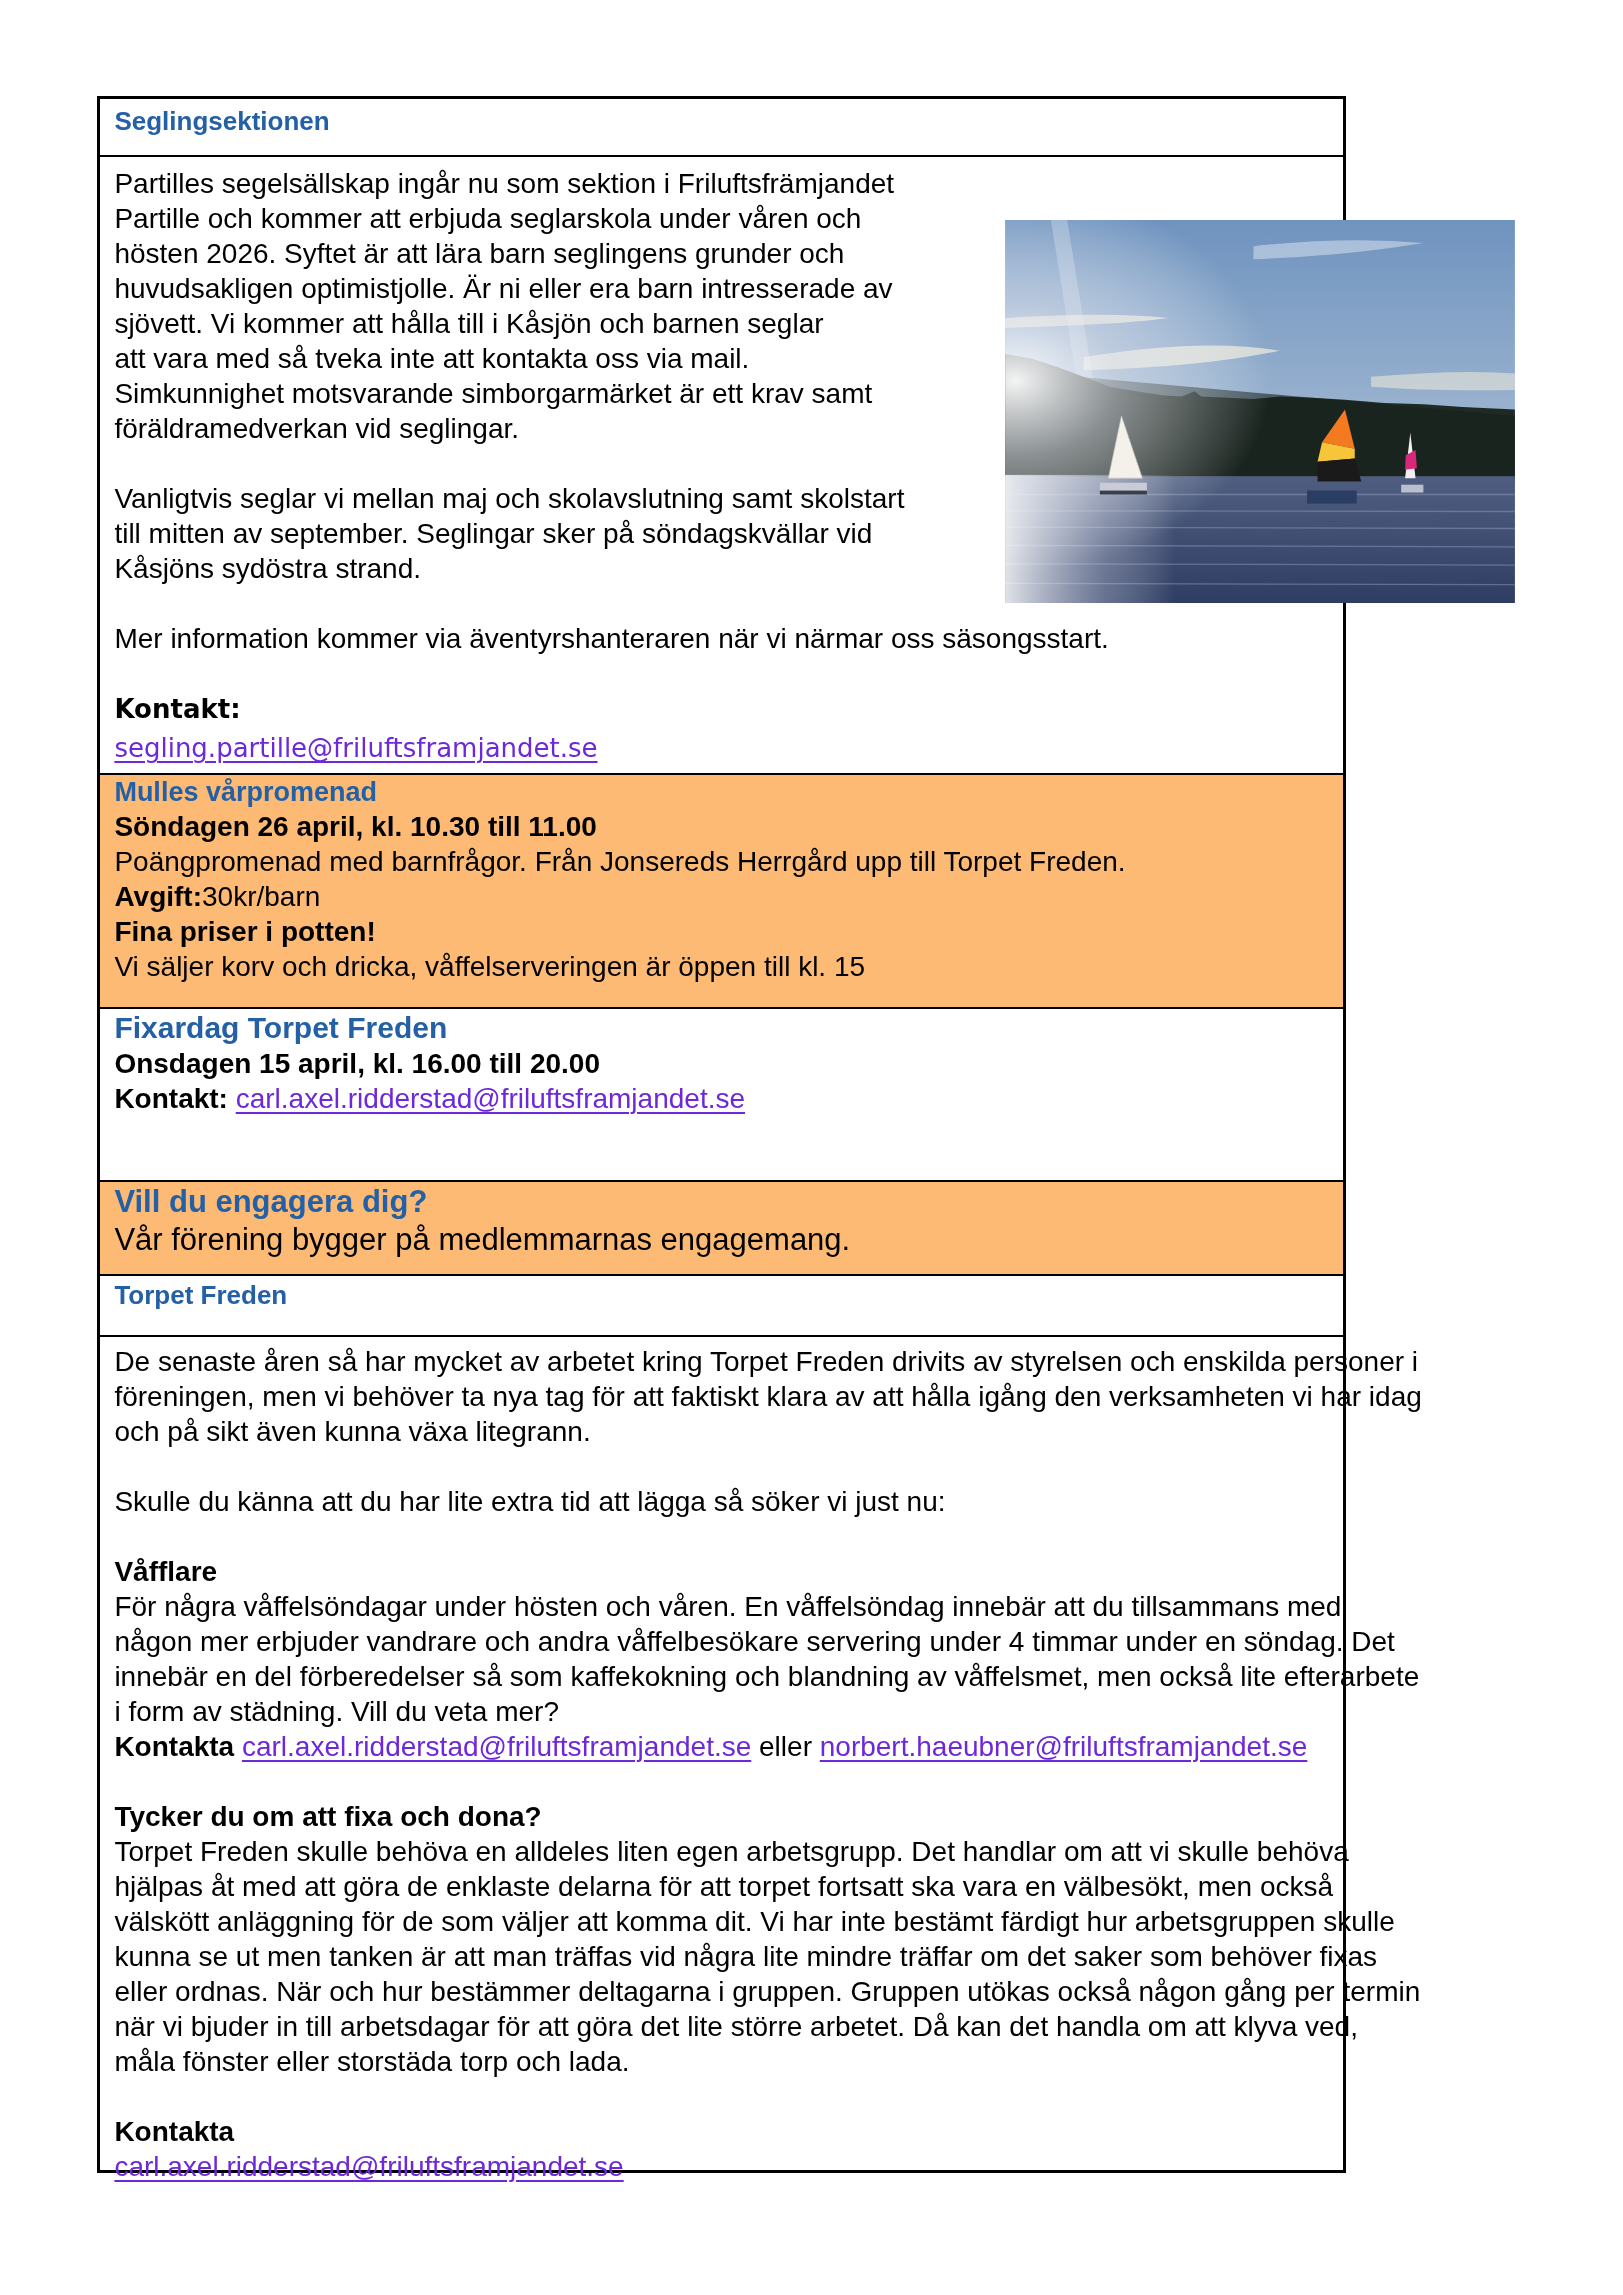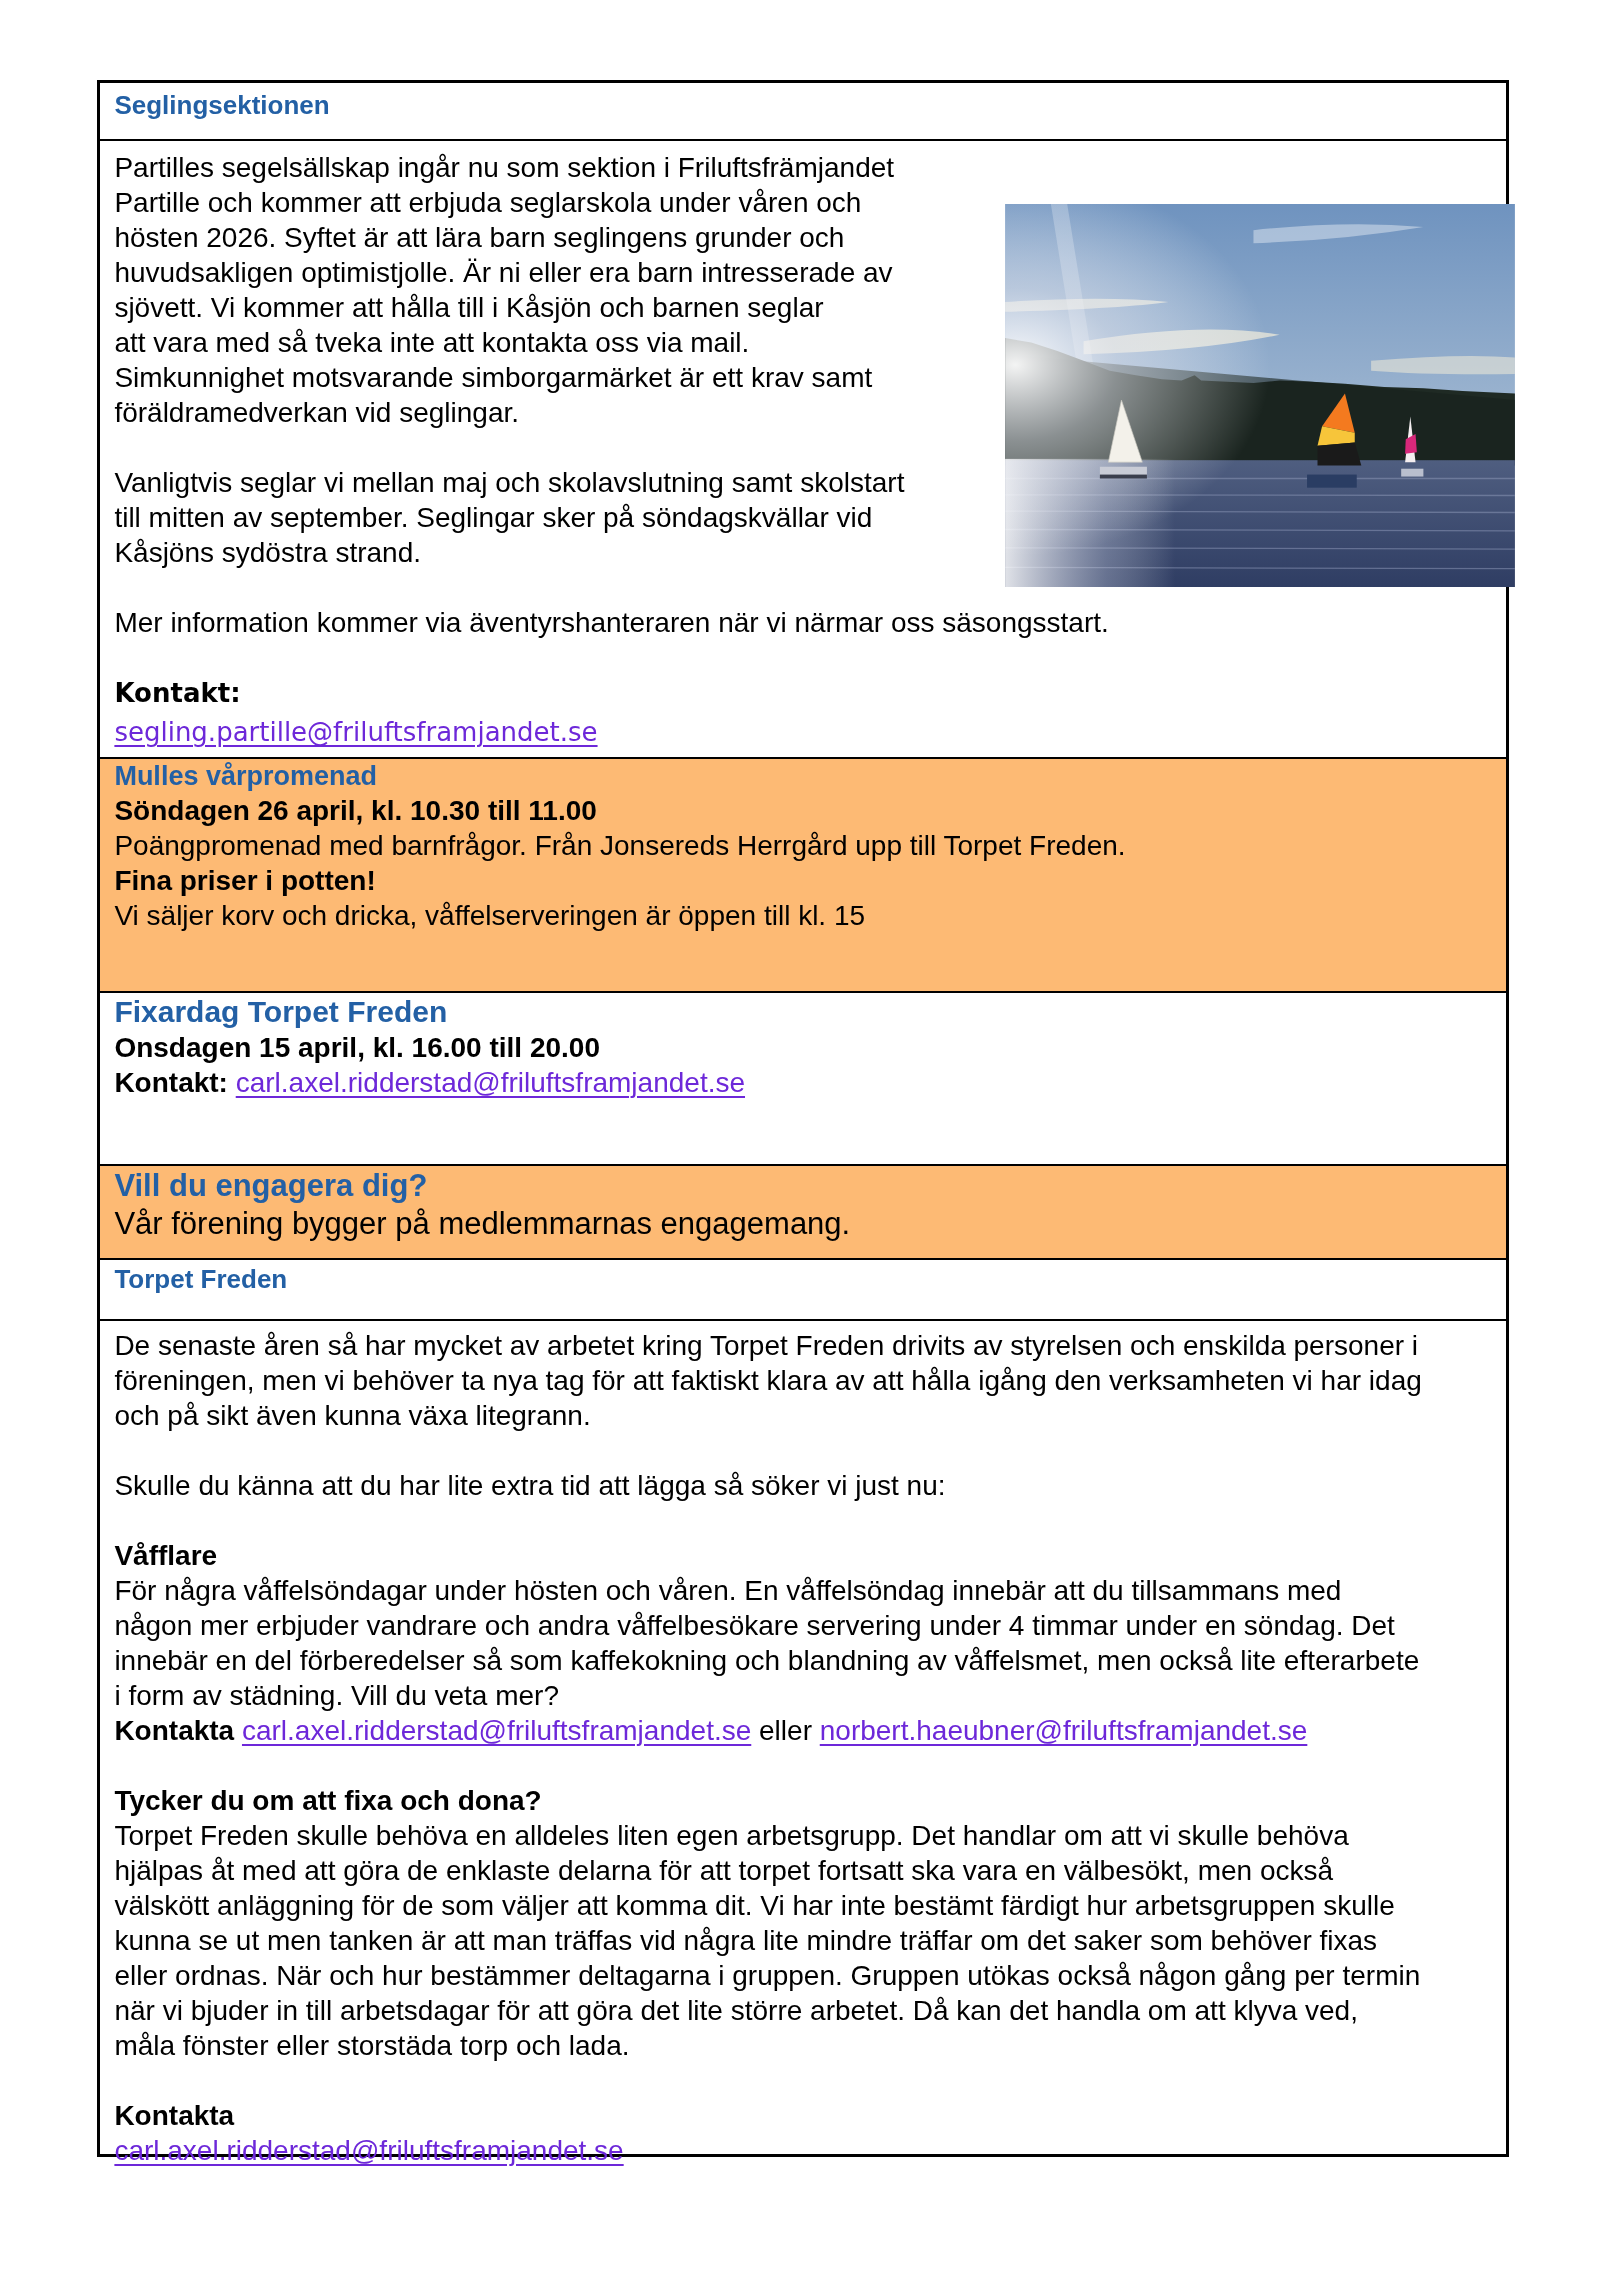--- a/index.html
+++ b/index.html
@@ -1,18 +1,18 @@
 <!DOCTYPE html>
 <html style="font-size:10.5px"><head>
 <meta charset="utf-8">
 <style>
   html, body { margin: 0; padding: 0; background: #ffffff; }
   body { width: 1623px; height: 2295px; position: relative; overflow: hidden;
          font-family: "Liberation Sans", sans-serif; color: #000; }
-  .box { position: absolute; left: 97px; top: 80px; width: 1412px; height: 2077px;
+  .box { position: absolute; left: 97px; top: 96px; width: 1249px; height: 2077px;
          border: 3.3px solid #000; border-top-width: 3.9px; box-sizing: border-box; }
   .row { position: absolute; left: 0; right: 0; box-sizing: border-box; }
   .divider { border-top: 2px solid #000; }
   .pad { padding-left: 14.4px; padding-right: 13px; }
   .h-blue { color: #2360A5; font-weight: bold; margin: 0; }
   .txt { font-size: 28px; line-height: 35px; margin: 0; white-space: nowrap; }
   .bold { font-weight: bold; }
   a.link { color: #6d28d9; text-decoration-thickness: 2px; text-underline-offset: 3.9px; }
   .kontakt-alt { font-family: "DejaVu Sans", sans-serif; font-weight: bold; font-size: 26px; }
   .email-alt { font-family: "DejaVu Sans", sans-serif; font-size: 26px; }
@@ -117,20 +117,21 @@
           <rect x="606" y="405" width="34" height="12" fill="#b9bfce"></rect>
         </g>
       </svg>
     </div>
   </div>
 
   <div class="row pad divider" style="top:674px; height:236px; background:#fdba74;">
     <h2 class="h-blue" style="font-size:27px; line-height:33px; margin-top:1.3px;">Mulles vårpromenad</h2>
     <p class="txt bold">Söndagen 26 april, kl. 10.30 till 11.00</p>
     <p class="txt">Poängpromenad med barnfrågor. Från Jonsereds Herrgård upp till Torpet Freden.</p>
+    <p class="txt"><span class="bold">Avgift:</span><span>30kr/barn</span></p>
     <p class="txt bold">Fina priser i potten!</p>
     <p class="txt">Vi säljer korv och dricka, våffelserveringen är öppen till kl. 15</p>
   </div>
 
   <div class="row pad divider" style="top:908px; height:174px;">
     <h2 class="h-blue" style="font-size:30px; line-height:37px; margin-top:0px;">Fixardag Torpet Freden</h2>
     <p class="txt bold">Onsdagen 15 april, kl. 16.00 till 20.00</p>
     <p class="txt"><span class="bold">Kontakt:</span> <a class="link" href="#">carl.axel.ridderstad@friluftsframjandet.se</a></p>
   </div>
 

